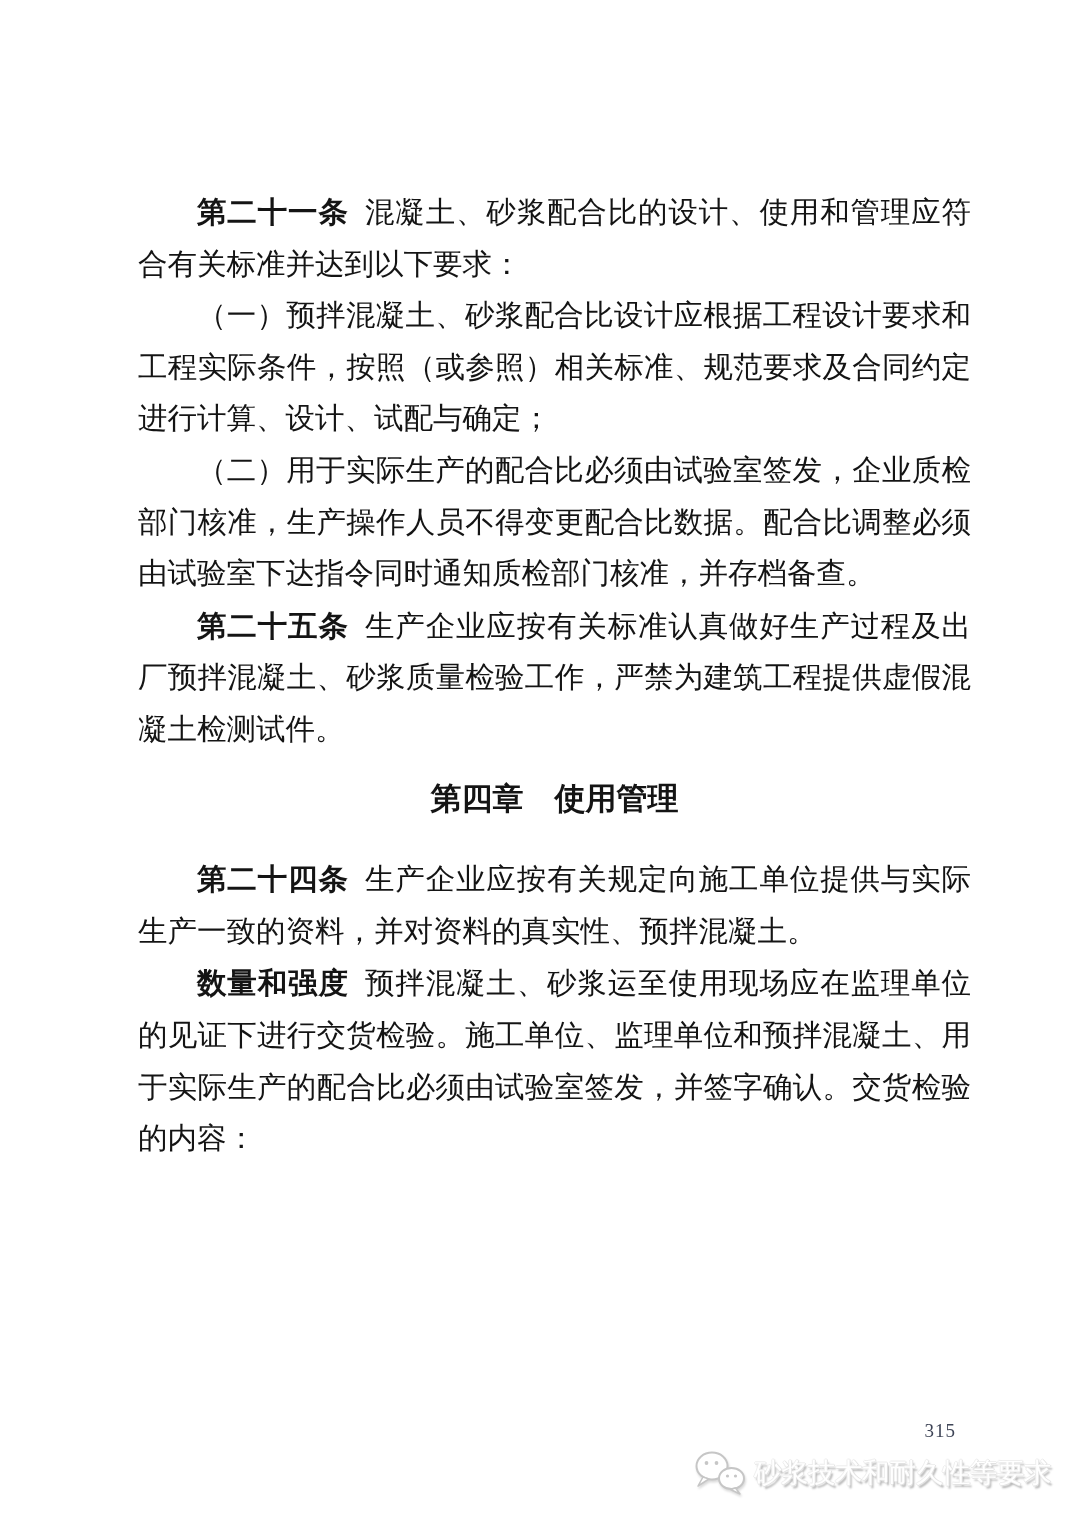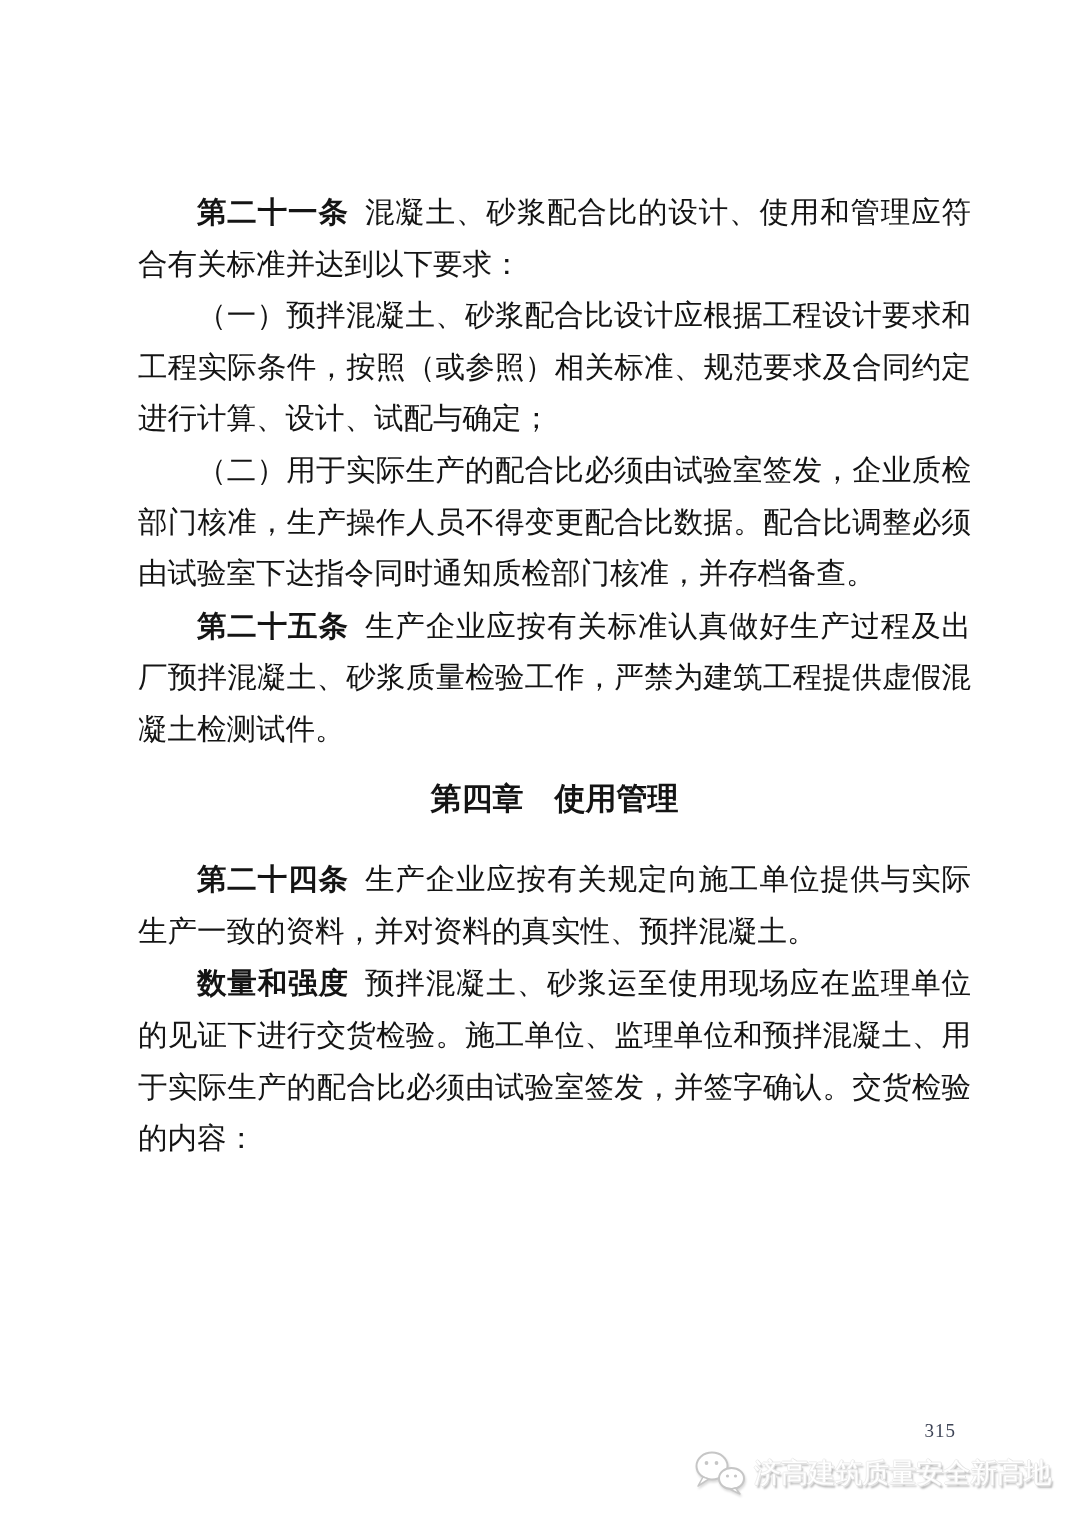--- a/index.html
+++ b/index.html
@@ -73,16 +73,16 @@
     <svg class="wm-icon" width="58" height="48" viewBox="0 0 58 48" aria-hidden="true">
       <ellipse cx="22" cy="17" rx="15.5" ry="13.5" fill="#ffffff" stroke="#c6c6c6" stroke-width="2"></ellipse>
       <path d="M13 28 L8 37 L19 30 Z" fill="#ffffff" stroke="#c6c6c6" stroke-width="1.5" stroke-linejoin="round"></path>
       <circle cx="16.5" cy="14" r="1.9" fill="#c6c6c6"></circle>
       <circle cx="26.5" cy="14" r="1.9" fill="#c6c6c6"></circle>
       <ellipse cx="41.5" cy="29.5" rx="12.5" ry="10.5" fill="#ffffff" stroke="#c6c6c6" stroke-width="2"></ellipse>
       <path d="M45.5 39 L50 45 L40.5 40.5 Z" fill="#ffffff" stroke="#c6c6c6" stroke-width="1.5" stroke-linejoin="round"></path>
       <circle cx="37.5" cy="27" r="1.6" fill="#c6c6c6"></circle>
       <circle cx="45.5" cy="27" r="1.6" fill="#c6c6c6"></circle>
     </svg>
-    <span class="wm-text">济高建筑质量安全新高地</span>
+    <span class="wm-text">砂浆技术和耐久性等要求</span>
   </div>
 
 </div>
 
 </body></html>

